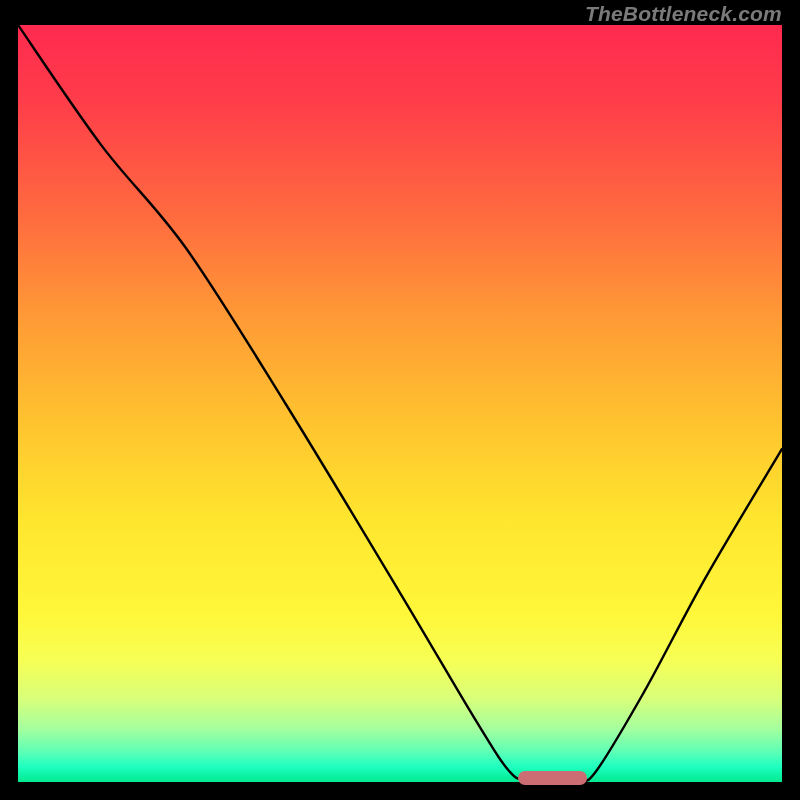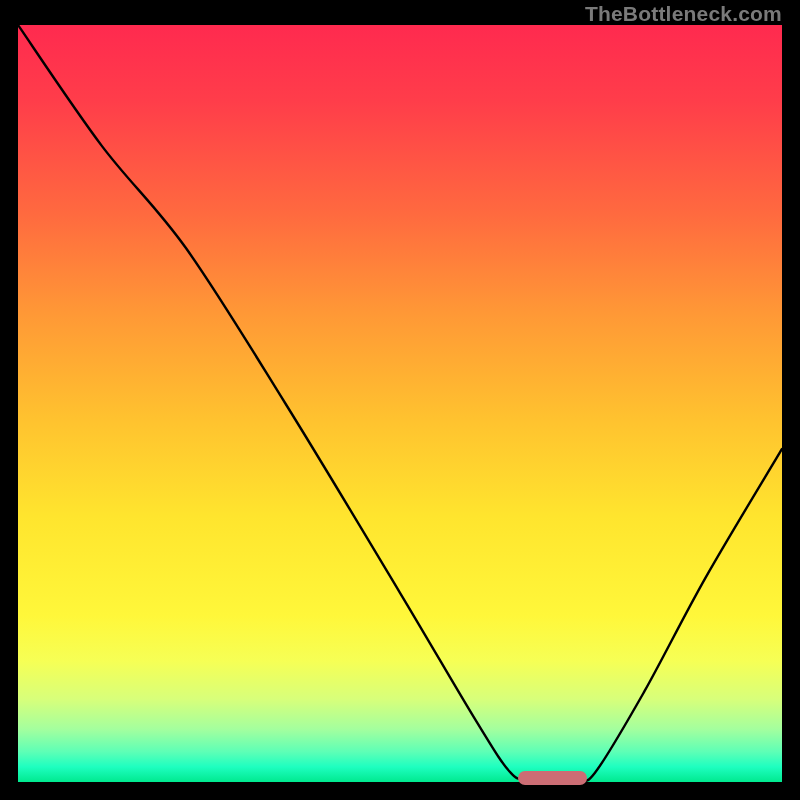--- a/index.html
+++ b/index.html
@@ -46,20 +46,21 @@
     height: 757px;
   }
   .watermark {
     position: absolute;
     top: 2px;
     right: 18px;
     font-size: 21px;
     font-weight: bold;
     color: #7a7a7a;
     letter-spacing: 0.2px;
+    font-style: italic;
   }
   .marker {
     position: absolute;
     height: 14px;
     border-radius: 7px;
     background: #cc6d74;
   }
 </style>
 </head>
 <body>

